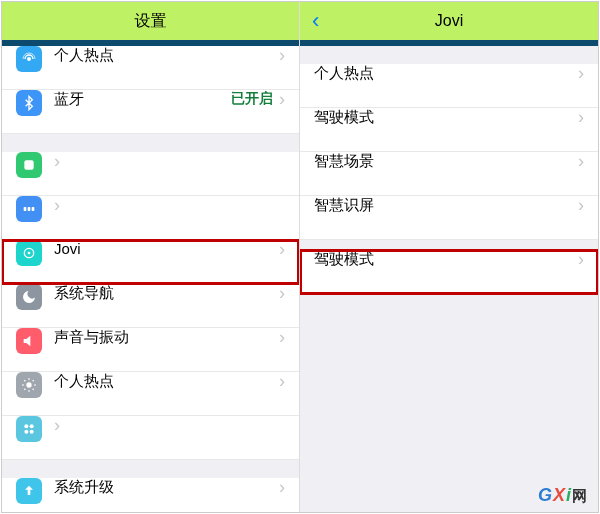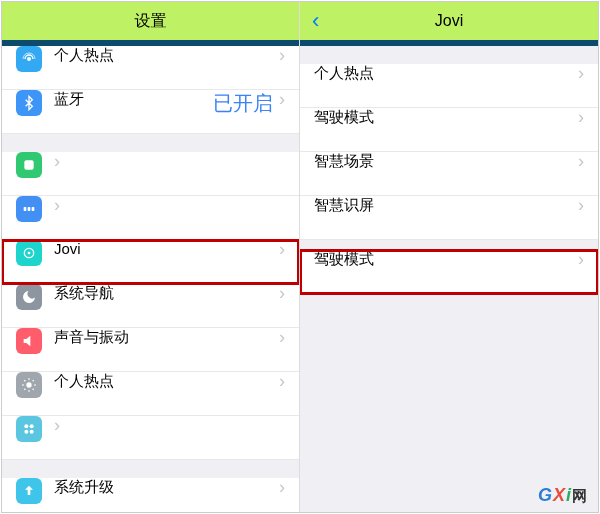--- a/index.html
+++ b/index.html
@@ -88,23 +88,24 @@
     .icon-sound { background: #ff5c6c; }
     .icon-display { background: #a0a6ad; }
     .icon-lock { background: #5ac6df; }
     .icon-upgrade { background: #3fc5e9; }
     .label {
       flex: 1;
       font-size: 15px;
       color: #000;
     }
     .value {
-      font-size: 20px;
-      color: #3b82f6;
+      font-size: 14px;
+      color: #15803d;
       margin-right: 6px;
+      font-weight: bold;
     }
     .chevron {
       color: #c7c7cc;
       font-size: 18px;
       line-height: 1;
     }
     .watermark {
       position: absolute;
       bottom: 8px;
       right: 12px;

